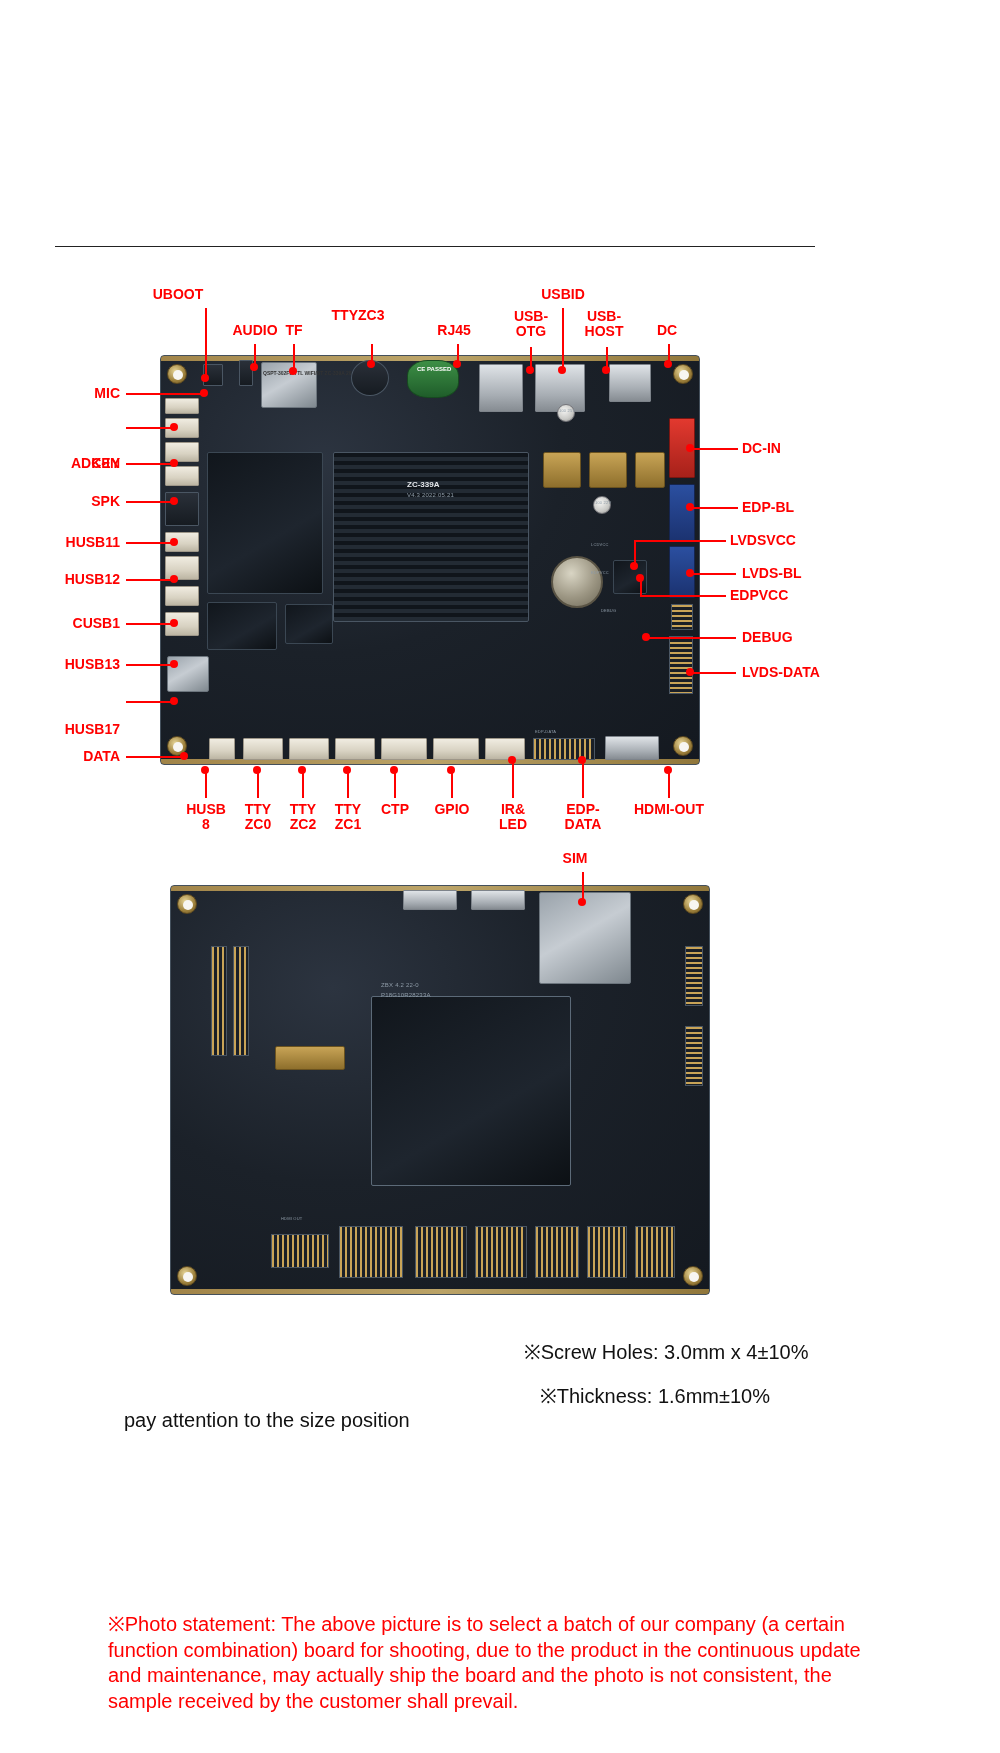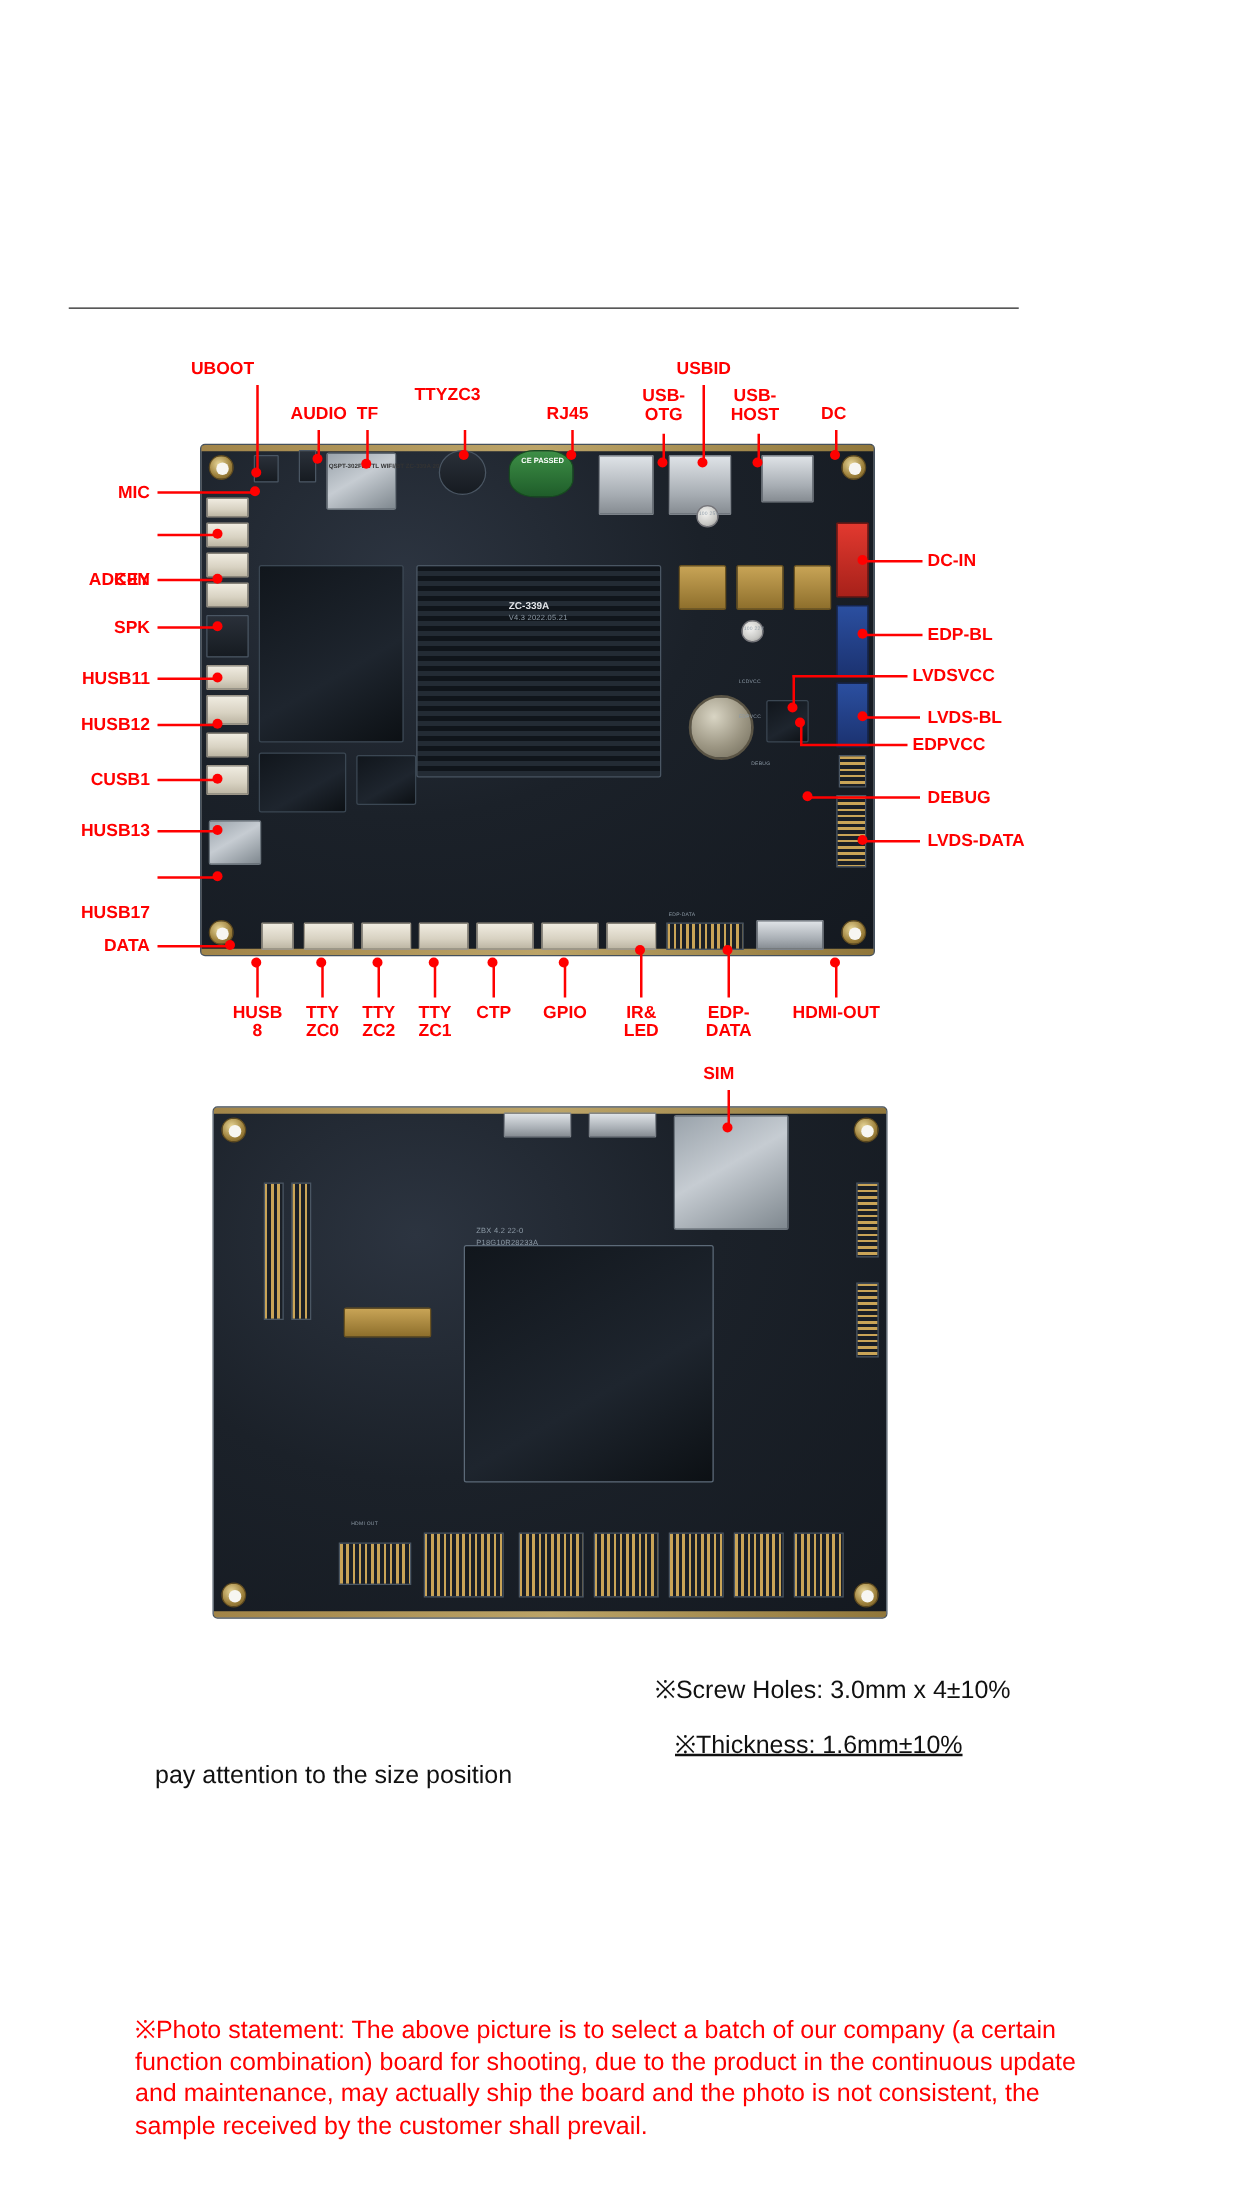--- a/index.html
+++ b/index.html
@@ -460,17 +460,17 @@
   <div class="cal c" style="left:614px; top:802px; width:110px;">HDMI-OUT</div>
   <div class="ld v" style="left:668px; top:772px; height:26px;"></div>
   <div class="dot" style="left:664px; top:766px;"></div>
 
   <div class="cal c" style="left:540px; top:851px; width:70px;">SIM</div>
   <div class="ld v" style="left:582px; top:872px; height:32px;"></div>
   <div class="dot" style="left:578px; top:898px;"></div>
 
   <div class="spec" style="left:524px; top:1340px;">※Screw Holes: 3.0mm x 4±10%</div>
   <div class="spec" style="left:124px; top:1408px;">pay attention to the size position</div>
-  <div class="spec" style="left:540px; top:1384px;text-decoration:underline;">※Thickness: 1.6mm±10%</div>
+  <div class="spec" style="left:540px; top:1384px;">※Thickness: 1.6mm±10%</div>
 
   <div class="note-red">※Photo statement: The above picture is to select a batch of our company (a certain function combination) board for shooting, due to the product in the continuous update and maintenance, may actually ship the board and the photo is not consistent, the sample received by the customer shall prevail.</div>
 
 </div>
 
 </body></html>

